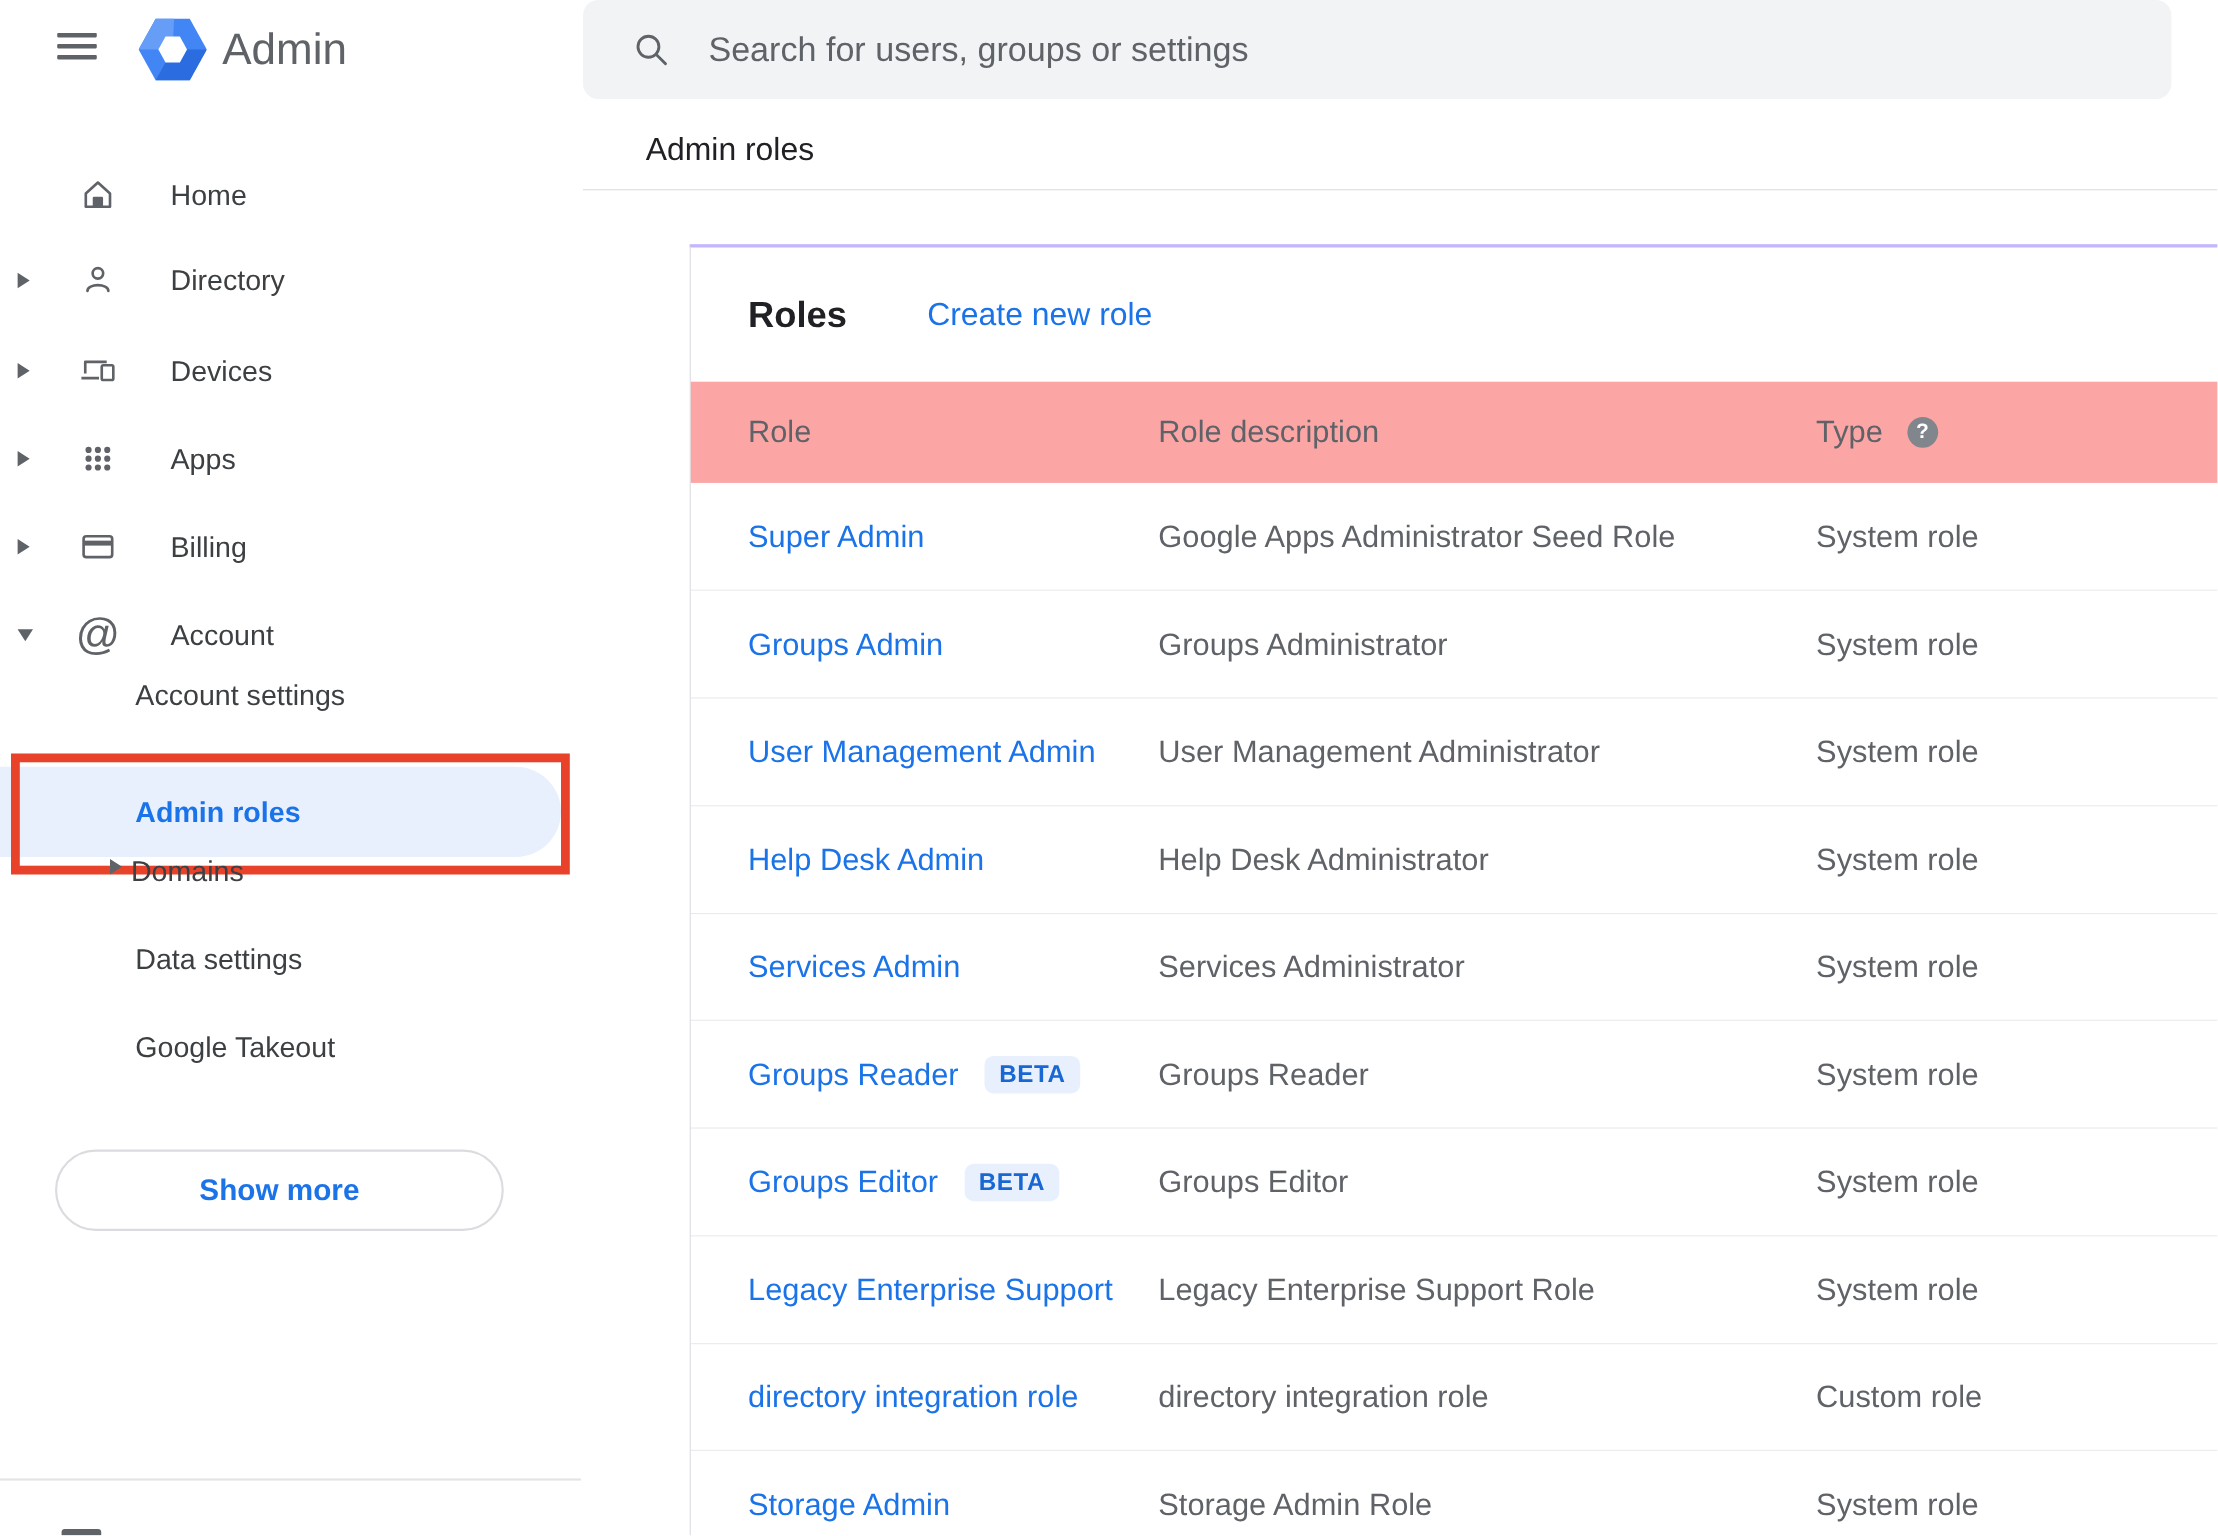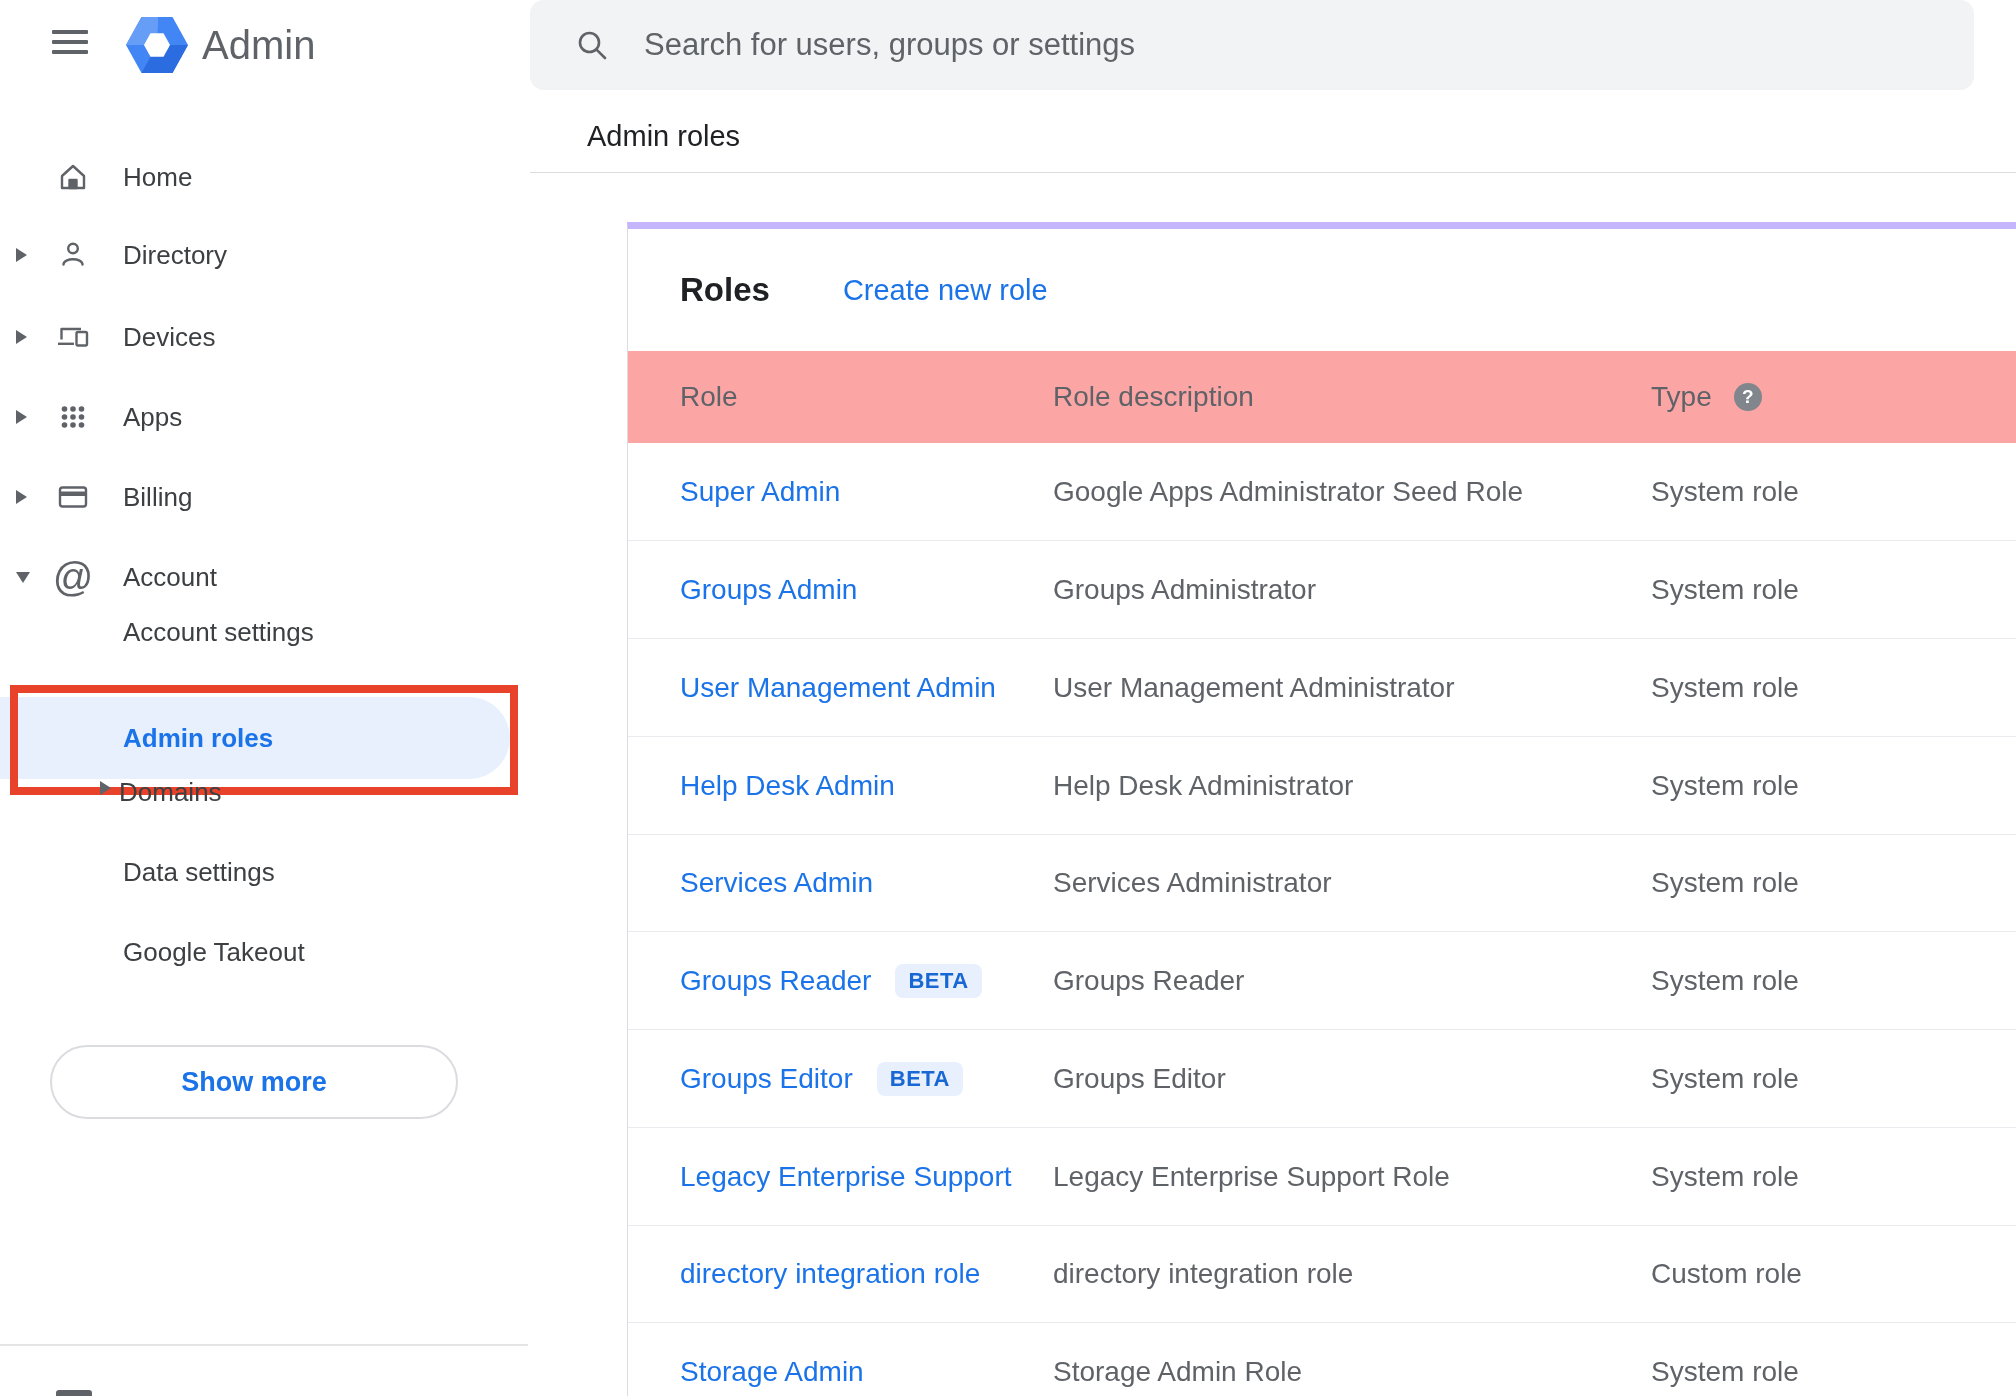--- a/index.html
+++ b/index.html
@@ -7,21 +7,21 @@
     position:relative;width:2016px;height:1396px;overflow:hidden;background:#fff;
     font-family:"Liberation Sans", sans-serif;color:#202124;
   }
   
   .hamburger{position:absolute;left:52px;top:30px;width:36px;height:24px;cursor:pointer;background:none;border:none;padding:0;}
   .hamburger .bar{display:block;width:36px;height:4px;background:#5f6368;border-radius:1px;margin-bottom:6px;}
   .logo{position:absolute;left:126px;top:16px;width:62px;height:58px;}
   .app-title{position:absolute;left:202px;top:21px;font-size:40px;line-height:48px;color:#5f6368;}
   
   .sidebar{position:absolute;left:0;top:0;width:528px;height:1396px;background:#fff;}
-  .nav-item{position:absolute;left:0;width:528px;height:80px;display:flex;align-items:center;cursor:pointer;}
+  .nav-item{position:absolute;left:0;width:528px;height:80px;display:flex;align-items:center;cursor:pointer;gap:16px;}
   .arrow-slot{width:12px;height:22px;margin-left:16px;display:flex;align-items:center;flex:none;}
   .tri-right{width:0;height:0;border-left:11px solid #5f6368;border-top:7px solid transparent;border-bottom:7px solid transparent;}
   .tri-down{width:0;height:0;border-top:11px solid #5f6368;border-left:7px solid transparent;border-right:7px solid transparent;}
   .nav-icon{width:36px;height:36px;margin-left:27px;flex:none;display:flex;align-items:center;justify-content:center;}
   .at-glyph{font-size:40px;color:#5f6368;line-height:36px;}
   .nav-label{margin-left:32px;font-size:26px;color:#3c4043;}
   .sub-item{position:absolute;left:0;width:528px;height:80px;display:flex;align-items:flex-start;cursor:pointer;}
   .sub-label{margin-left:123px;font-size:26px;color:#3c4043;}
   .sub-arrow{margin-left:100px;flex:none;}
   .sub-label-after-arrow{margin-left:7px;font-size:26px;color:#3c4043;}
@@ -35,21 +35,21 @@
   
   .searchbar{position:absolute;left:530px;top:0;width:1444px;height:90px;background:#f1f3f4;border-radius:14px;display:flex;align-items:center;}
   .search-icon{width:34px;height:34px;margin-left:45px;flex:none;}
   .search-input{margin-left:33px;flex:1;border:none;background:transparent;outline:none;
     font-family:"Liberation Sans",sans-serif;font-size:31px;color:#202124;}
   .search-input::placeholder{color:#5f6368;opacity:1;}
   
   .breadcrumb{position:absolute;left:587px;top:120px;font-size:29px;font-weight:500;color:#202124;}
   .top-divider{position:absolute;left:530px;top:172px;width:1486px;height:1px;background:#dadce0;}
   
-  .card{position:absolute;left:627px;top:222px;width:1390px;height:1175px;background:#fff;border-left:1px solid #dadce0;border-top:7px solid #c4b5fd;box-sizing:border-box;}
+  .card{position:absolute;left:627px;top:222px;width:1390px;height:1175px;background:#fff;border-left:1px solid #dadce0;border-top:3px solid #c4b5fd;box-sizing:border-box;}
   .card-header{position:absolute;left:0;top:0;width:100%;height:122px;display:flex;align-items:center;}
   .card-title{margin-left:52px;font-size:33px;font-weight:600;color:#202124;}
   .create-link{margin-left:73px;font-size:29px;color:#1a73e8;text-decoration:none;cursor:pointer;}
   .thead{position:absolute;left:0;top:122px;width:100%;height:92px;background:#fca5a5;}
   .th{position:absolute;top:50%;transform:translateY(-50%);font-size:28px;font-weight:500;color:#5f6368;}
   .th-role{left:52px;}
   .th-desc{left:425px;}
   .th-type{left:1023px;display:flex;align-items:center;}
   .help-icon{width:28px;height:28px;margin-left:22px;border-radius:50%;background:#80868b;color:#fff;
     font-size:19px;font-weight:700;line-height:28px;text-align:center;cursor:pointer;flex:none;}

